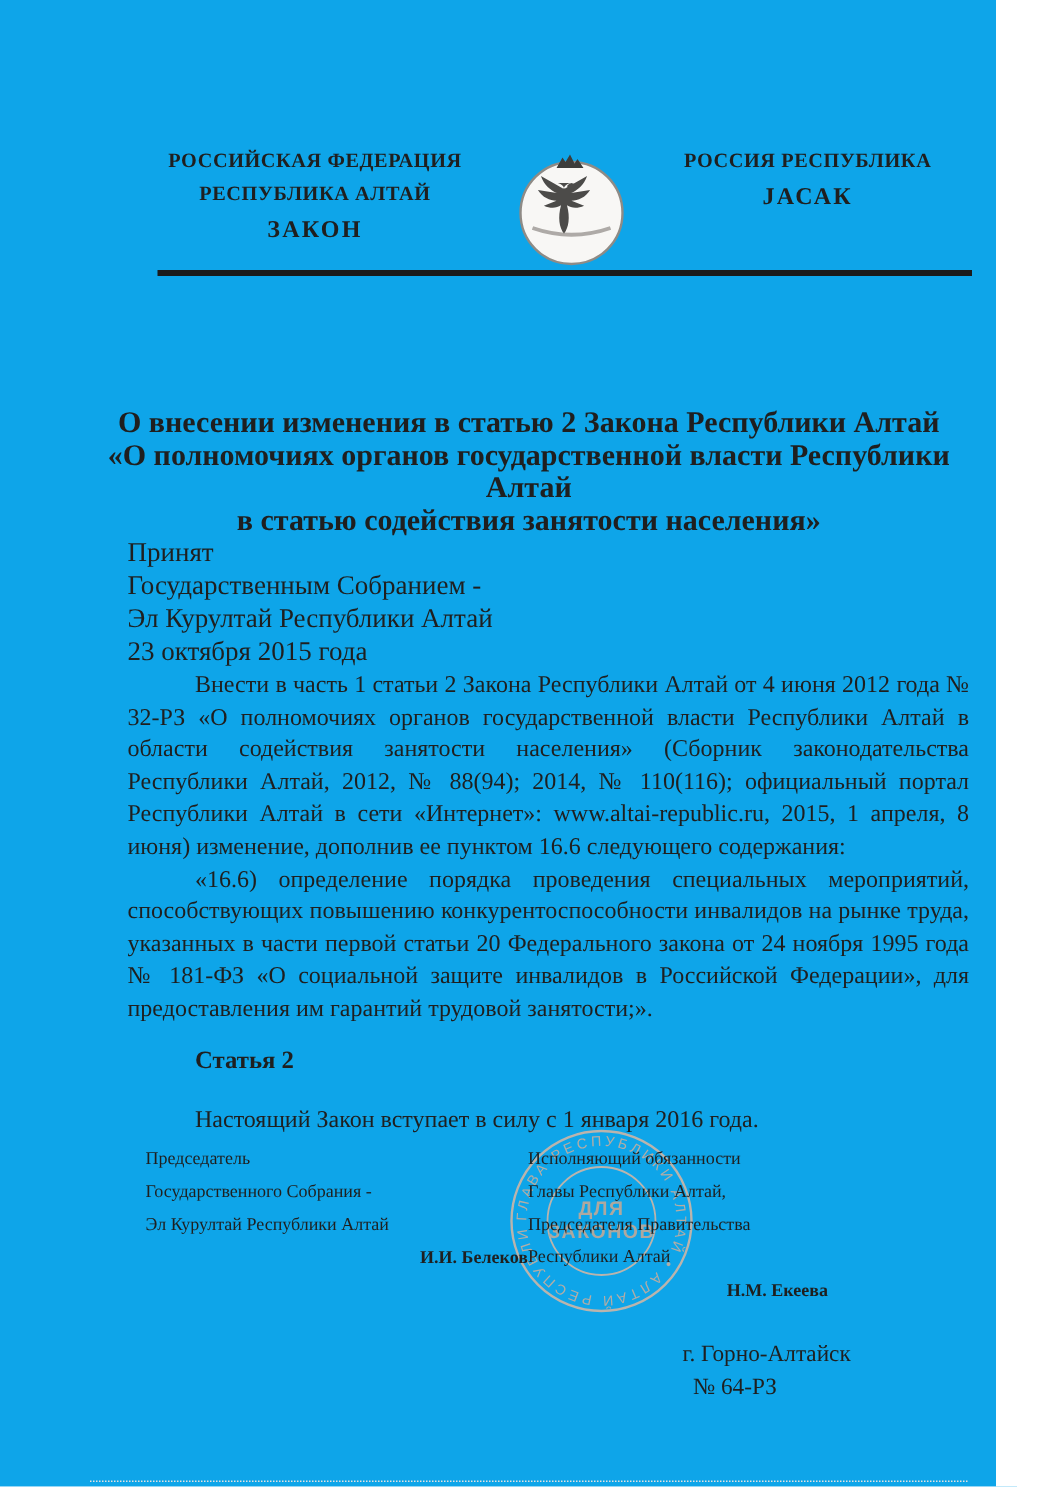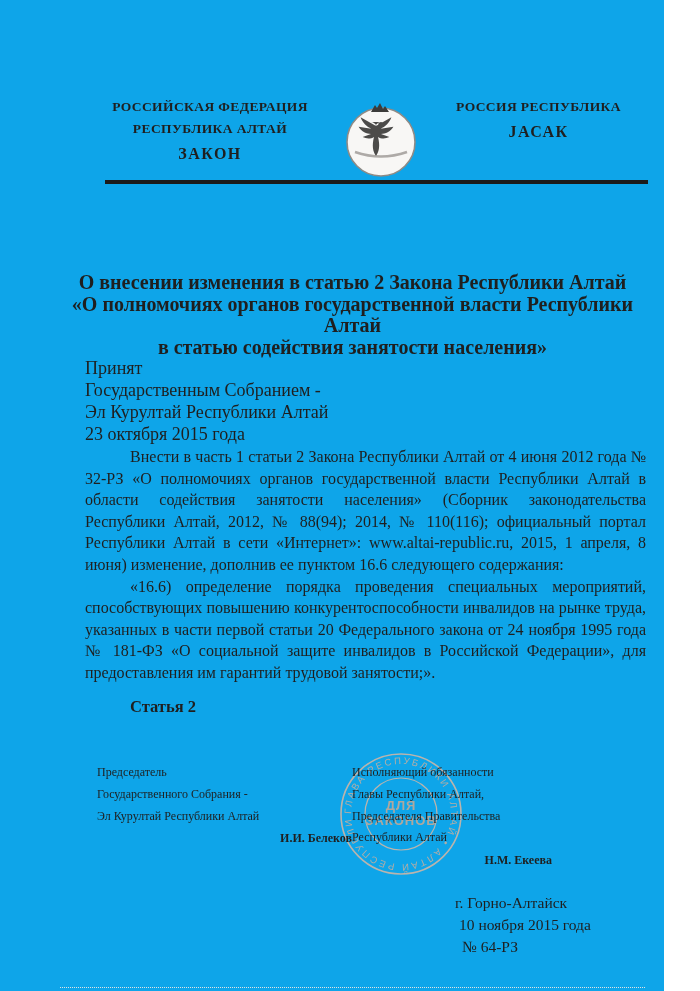--- a/index.html
+++ b/index.html
@@ -106,20 +106,21 @@
     <div>Принят</div>
     <div>Государственным Собранием -</div>
     <div>Эл Курултай Республики Алтай</div>
     <div>23 октября 2015 года</div>
   </div>
 
   <div class="main">
     <p>Внести в часть 1 статьи 2 Закона Республики  Алтай от 4 июня 2012 года № 32-РЗ «О полномочиях органов государственной власти Республики Алтай в области содействия занятости населения» (Сборник законодательства Республики Алтай, 2012, № 88(94); 2014, № 110(116); официальный портал Республики Алтай в сети «Интернет»: www.altai-republic.ru, 2015, 1 апреля, 8 июня) изменение, дополнив ее пунктом 16.6 следующего содержания:</p>
     <p>«16.6) определение порядка проведения специальных мероприятий, способствующих повышению конкурентоспособности инвалидов на рынке труда, указанных в части первой статьи 20 Федерального закона от 24 ноября 1995 года № 181-ФЗ «О социальной защите инвалидов в  Российской Федерации», для предоставления им гарантий трудовой занятости;».</p>
     <div class="article-heading second">Статья 2</div>
+    <p class="no-justify">Настоящий Закон вступает в силу с 1 января 2016 года.</p>
   </div>
 
   <svg class="stamp" width="136" height="136" viewBox="0 0 136 136">
     <defs>
       <path id="ringPath" d="M 18,68 A 50,50 0 1 1 118,68 A 50,50 0 1 1 18,68"></path>
     </defs>
     <circle cx="68" cy="68" r="60" fill="none" stroke="#bab4ad" stroke-width="1.6"></circle>
     <circle cx="68" cy="68" r="36" fill="none" stroke="#bab4ad" stroke-width="1.2"></circle>
     <text font-family="Liberation Sans, sans-serif" font-size="9.5" letter-spacing="2.2" fill="#b3ada6">
       <textPath href="#ringPath" startOffset="0">ГЛАВА РЕСПУБЛИКИ АЛТАЙ • АЛТАЙ РЕСПУБЛИКАНЫҤ БАШЧЫЗЫ •</textPath>
@@ -139,18 +140,17 @@
       <div>Исполняющий  обязанности</div>
       <div>Главы Республики Алтай,</div>
       <div>Председателя Правительства</div>
       <div>Республики Алтай</div>
       <div class="sig-name">Н.М. Екеева</div>
     </div>
   </div>
 
   <div class="footer">
     <div>г. Горно-Алтайск</div>
-    <div class="f2">10 ноября 2015 года</div>
     <div class="f3">№ 64-РЗ</div>
   </div>
 
   <div class="scan-noise"></div>
 </div>
 
 </body></html>

